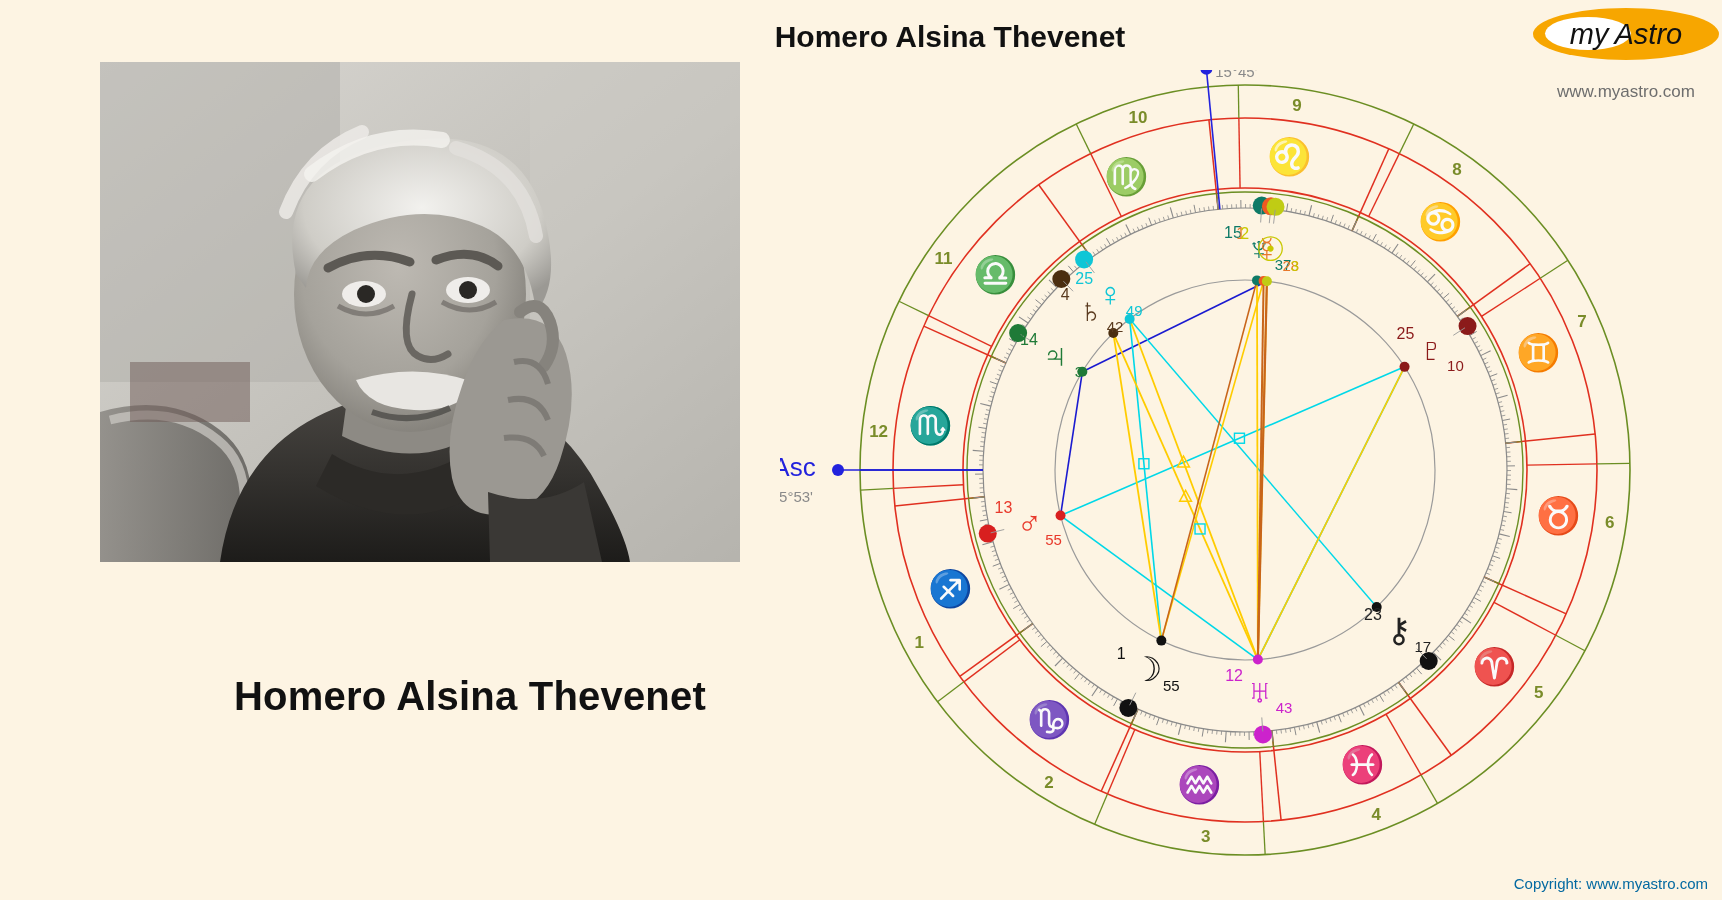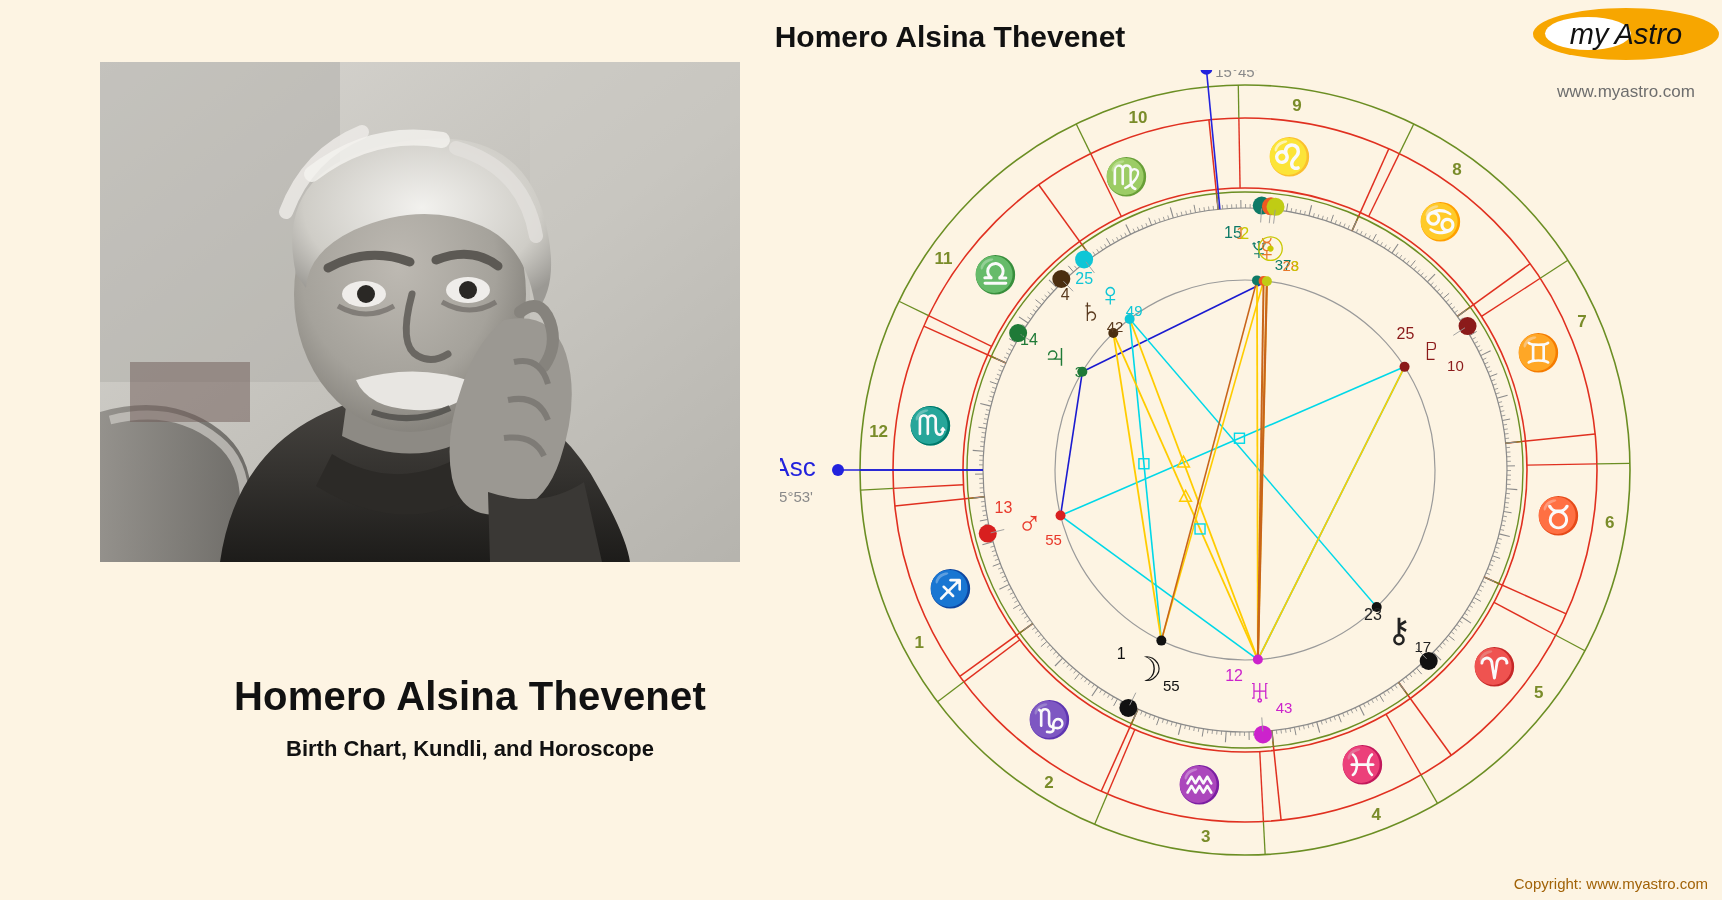--- a/index.html
+++ b/index.html
@@ -55,21 +55,21 @@
     font-size:29px;color:#111;letter-spacing:0px;font-style:italic;
   }
   .logo-text .lt-my{font-weight:normal;}
   .logo-text .lt-astro{font-weight:normal;margin-left:6px;}
   .logo-url{
     position:absolute;left:1533px;top:62px;width:186px;
     text-align:center;font-size:17px;color:#6e6e6e;margin-top:20px;
   }
   .copyright{
     position:absolute;right:14px;bottom:8px;
-    font-size:15px;color:#a16207;
+    font-size:15px;color:#0369a1;
   }
 
   
   #chart{position:absolute;left:780px;top:70px;}
   text{font-family:"Liberation Sans", sans-serif;}
 </style>
 </head>
 <body>
 
 <div id="root">
@@ -148,21 +148,20 @@
         <path d="M408 338 q30 -6 40 20" fill="none" stroke="#7e7b76" stroke-width="6"></path>
         <path d="M404 376 q30 -4 40 18" fill="none" stroke="#7e7b76" stroke-width="6"></path>
 
         <path d="M388 430 q54 18 96 -10 l18 80 L390 500 Z" fill="#3a3835"></path>
 
         <rect x="0" y="0" width="640" height="500" fill="none"></rect>
       </svg>
     </div>
     <div class="person-title">Homero Alsina Thevenet</div>
     <div class="person-sub">
-      <div>Birth Chart, Kundli, and Horoscope</div>
     </div>
   </div>
 
   <div class="chart-heading">Homero Alsina Thevenet</div>
 
   <div class="logo-wrap">
     <div class="logo-ellipse"></div>
     <div class="logo-inner"></div>
     <div class="logo-text">
       <span class="lt-my">my</span>

